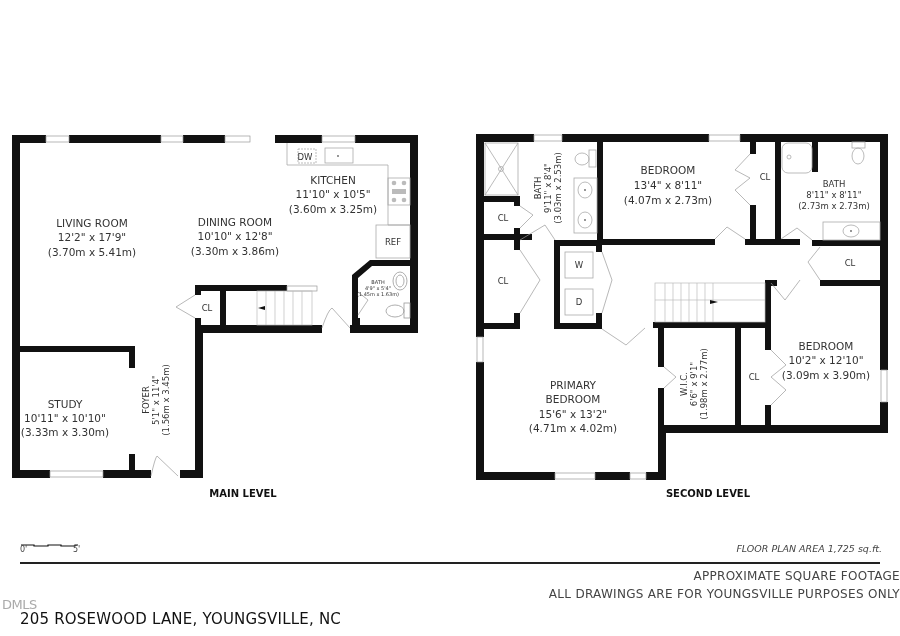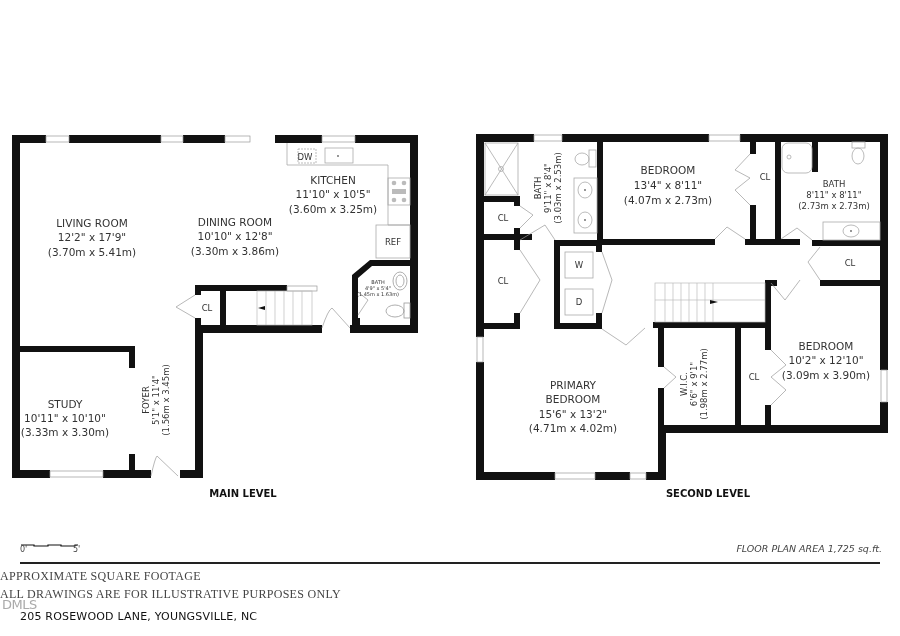--- a/index.html
+++ b/index.html
@@ -3,22 +3,22 @@
 <meta charset="utf-8">
 <style>
   html,body{margin:0;padding:0;background:#fff;}
   body{width:900px;height:636px;position:relative;overflow:hidden;font-family:"DejaVu Sans","Liberation Sans",sans-serif;color:#222;}
   svg.plan{position:absolute;left:0;top:0;width:900px;height:636px;}
   .lbl{font-family:"DejaVu Sans",sans-serif;fill:#333;text-anchor:middle;}
   .room{font-size:10.5px;}
   .small{font-size:8.5px;}
   .tiny{font-size:5px;}
   .level{font-family:"DejaVu Sans",sans-serif;font-weight:bold;font-size:10px;fill:#111;text-anchor:middle;}
-  .foot{position:absolute;left:0;width:900px;text-align:left;font-size:12px;color:#444;letter-spacing:0.3px;font-family:Liberation Serif, serif;}
-  .addr{position:absolute;left:20px;top:610px;font-size:11px;color:#111;letter-spacing:0.2px;}
+  .foot{position:absolute;left:0;width:900px;text-align:right;font-size:12px;color:#444;letter-spacing:0.3px;}
+  .addr{position:absolute;left:20px;top:610px;font-size:15px;color:#111;letter-spacing:0.2px;}
   .dmls{position:absolute;left:2px;top:597px;font-size:13px;color:#aaa;letter-spacing:-0.5px;}
   .area{position:absolute;right:18px;top:543px;font-size:9.5px;color:#444;font-style:italic;}
   .scale-lbl{position:absolute;top:545px;font-size:8px;color:#444;}
   .rule{position:absolute;left:20px;right:20px;top:562px;height:2px;background:#222;}
 </style>
 </head>
 <body>
 
 <svg class="plan" viewBox="0 0 900 636" xmlns="http://www.w3.org/2000/svg">
 
@@ -307,15 +307,15 @@
   <g>
     <path d="M21,545 L34,545 L34,546 L48,546 L48,545 L61,545 L61,546 L75,546 L75,545 L78,545" stroke="#111" stroke-width="1.2" fill="none"></path>
   </g>
 </svg>
 
 <span class="scale-lbl" style="left:20px">0'</span>
 <span class="scale-lbl" style="left:73px">5'</span>
 <div class="area">FLOOR PLAN AREA 1,725 sq.ft.</div>
 <div class="rule"></div>
 <div class="foot" style="top:569px">APPROXIMATE SQUARE FOOTAGE</div>
-<div class="foot" style="top:587px">ALL DRAWINGS ARE FOR ILLUSTRATIVE PURPOSES ONLY</div>
+<div class="foot" style="top:587px">ALL DRAWINGS ARE FOR YOUNGSVILLE PURPOSES ONLY</div>
 <div class="dmls">DMLS</div>
 <div class="addr">205 ROSEWOOD LANE, YOUNGSVILLE, NC</div>
 
 </body></html>

